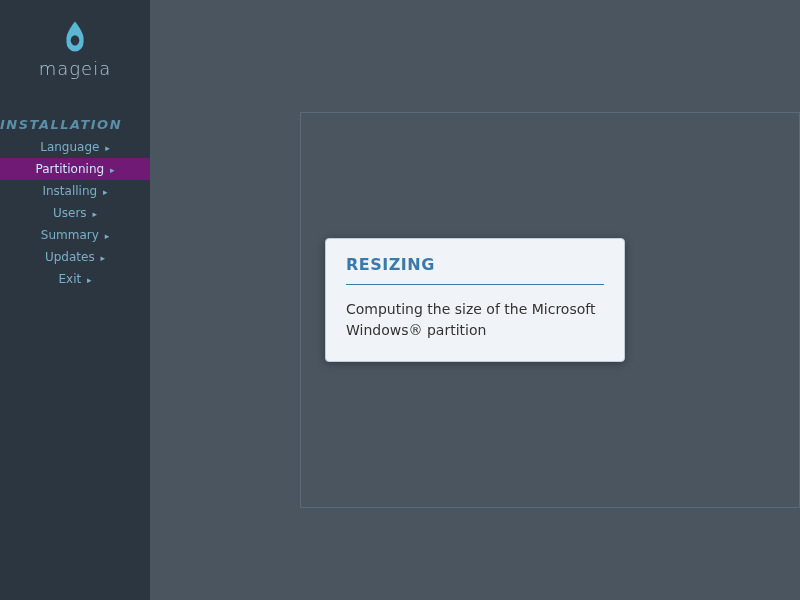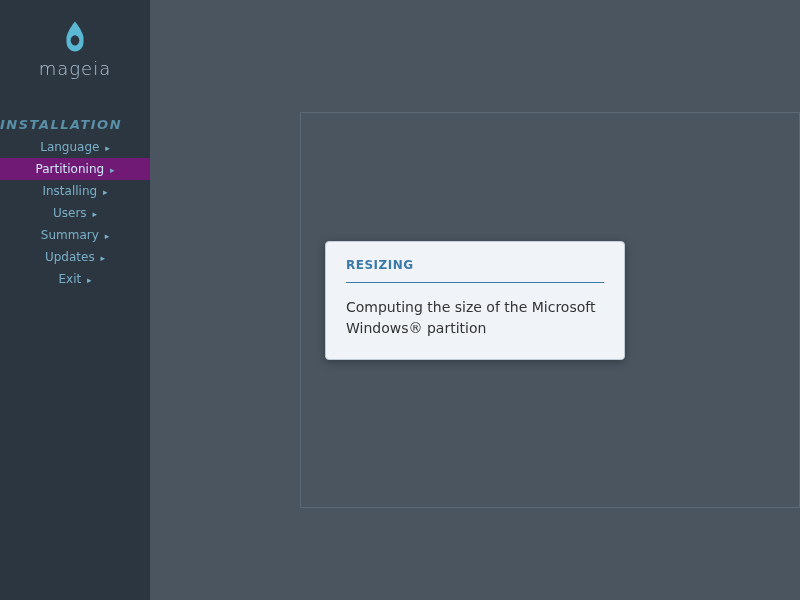--- a/index.html
+++ b/index.html
@@ -112,21 +112,21 @@
       background: #f0f4f8;
       border: 1px solid #c0ccd8;
       border-radius: 4px;
       width: 300px;
       padding: 16px 20px 20px 20px;
       position: relative;
       box-shadow: 0 2px 8px rgba(0,0,0,0.3);
     }
 
     .dialog-title {
-      font-size: 12px;
+      font-size: 16px;
       font-weight: bold;
       color: #3a7aaa;
       letter-spacing: 0.5px;
       margin-bottom: 10px;
     }
 
     .dialog-divider {
       height: 1px;
       background: #3a7aaa;
       margin-bottom: 14px;

